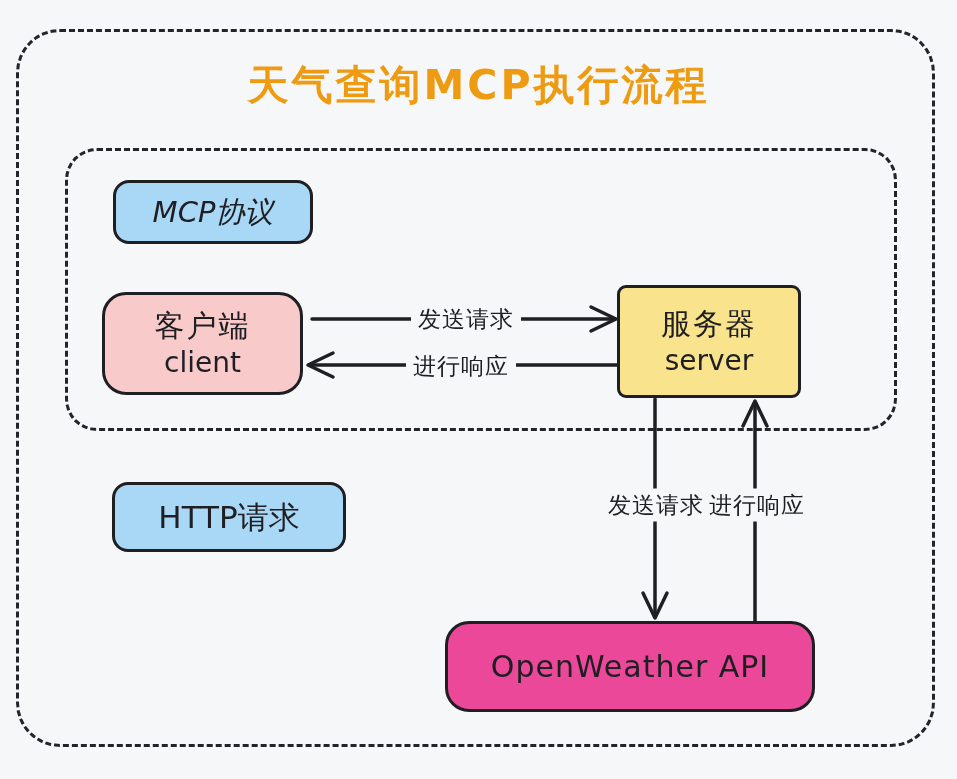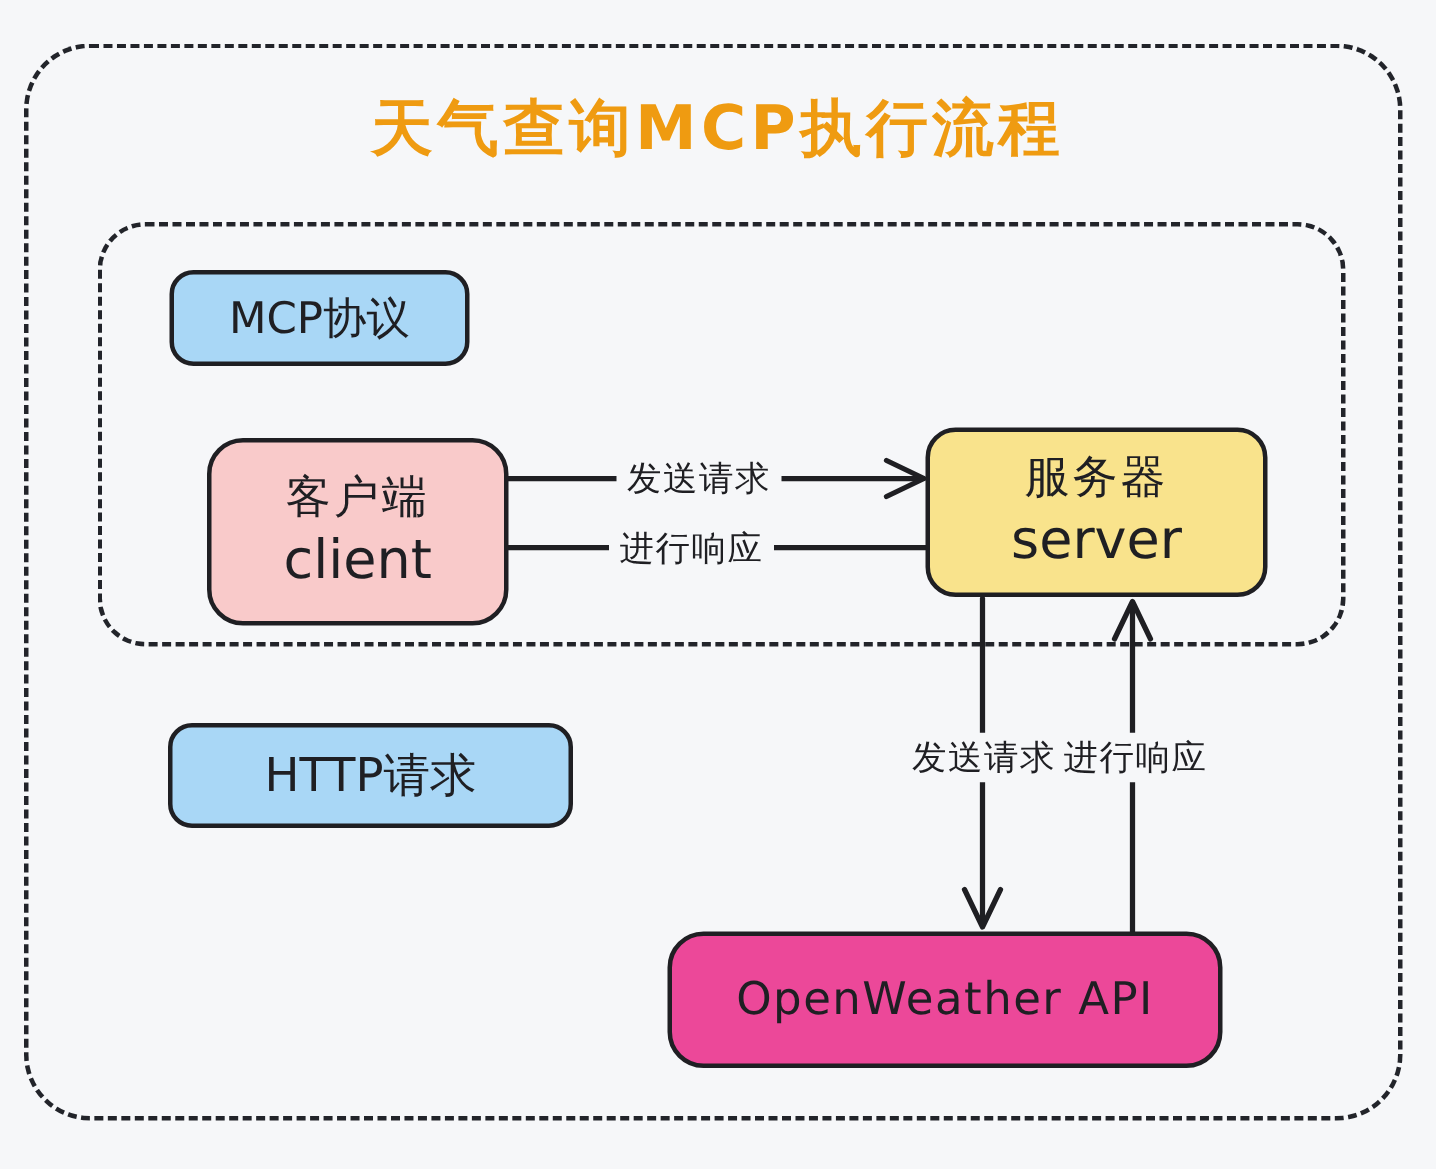--- a/index.html
+++ b/index.html
@@ -43,36 +43,36 @@
     position: absolute;
     border: 3px solid #1f1f23;
     display: flex;
     flex-direction: column;
     align-items: center;
     justify-content: center;
     z-index: 2;
     line-height: 1.25;
   }
   .node .zh { font-size: 30px; letter-spacing: 2px; }
-  .node .en { font-size: 36px; text-align: center; }
+  .node .en { font-size: 28px; text-align: center; }
 
   .node-mcp {
     left: 113px; top: 180px; width: 200px; height: 64px;
-    background: #a9d7f6; border-radius: 16px; font-size: 29px;
+    background: #a9d7f6; border-radius: 16px; font-size: 29px; font-style: italic;
   }
   .node-client {
-    left: 102px; top: 292px; width: 201px; height: 125px;
-    background: #f9caca; border-radius: 24px; margin-left: 36px;
+    left: 102px; top: 292px; width: 201px; height: 103px;
+    background: #f9caca; border-radius: 24px;
   }
   .node-server {
-    left: 617px; top: 285px; width: 228px; height: 113px;
-    background: #f9e38c; border-radius: 20px;
+    left: 617px; top: 285px; width: 184px; height: 113px;
+    background: #f9e38c; border-radius: 9px;
   }
   .node-http {
-    left: 112px; top: 482px; width: 270px; height: 70px;
+    left: 112px; top: 482px; width: 234px; height: 70px;
     background: #a9d7f6; border-radius: 16px; font-size: 31px;
   }
   .node-api {
     left: 445px; top: 621px; width: 370px; height: 91px;
     background: #ec4899; border-radius: 24px; font-size: 30px;
     letter-spacing: 1px;
   }
 
   svg.arrows {
     position: absolute; inset: 0;

